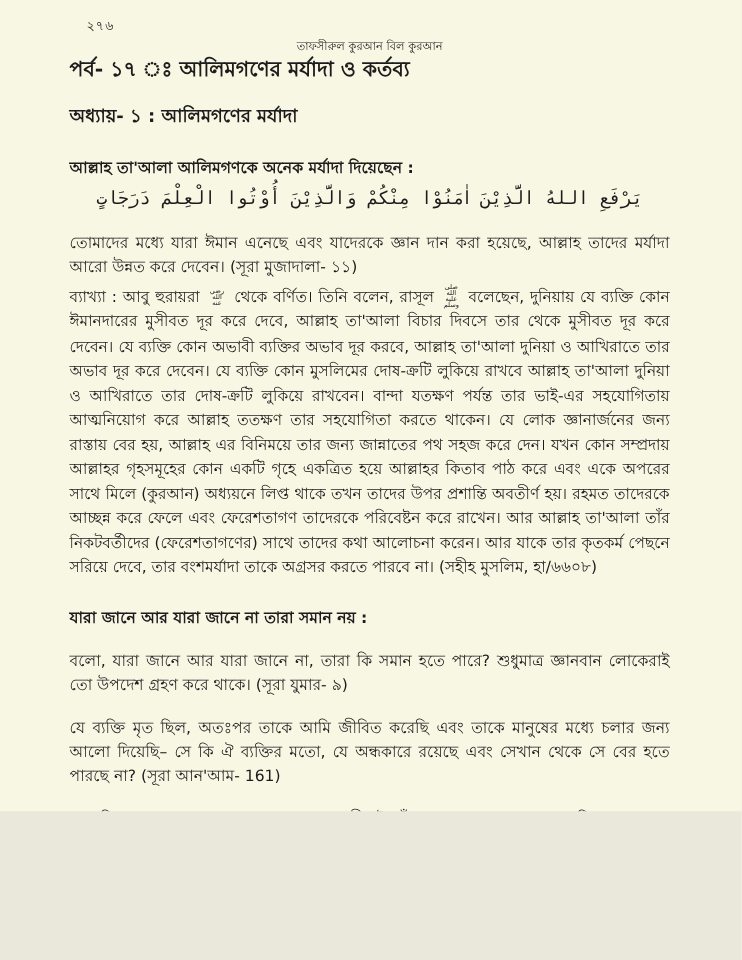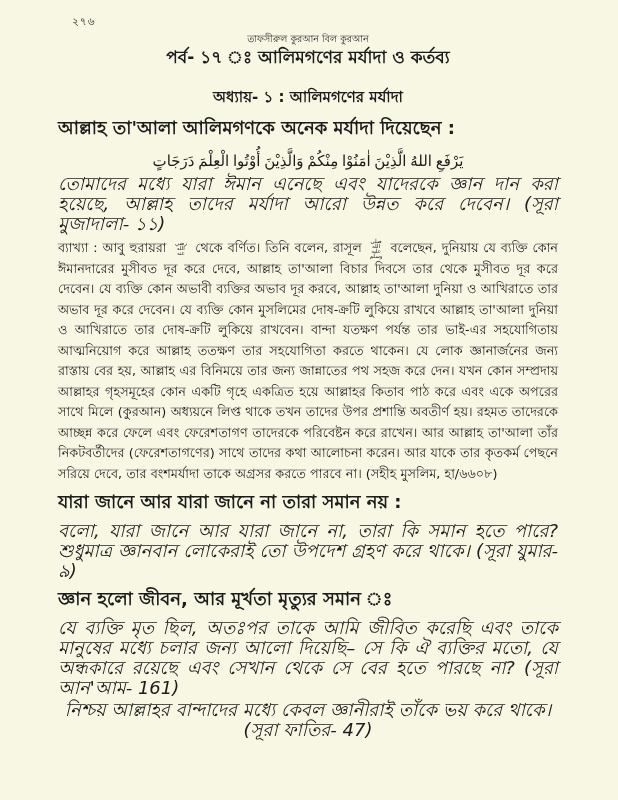--- a/index.html
+++ b/index.html
@@ -1,36 +1,36 @@
 <!DOCTYPE html>
 <html lang="bn"><head>
 <meta charset="utf-8">
 <style>
   html,body{margin:0;padding:0;}
   body{background:#e9e8da;}
   .page{
-    width:618px;height:800px;box-sizing:border-box;
+    width:618px;height:676px;box-sizing:border-box;
     background:#f8f7e4;color:#1c1c1c;
     font-family:"DejaVu Sans","Liberation Sans",sans-serif;
     padding:12px 60px 0 58px;
     position:relative;overflow:hidden;
   }
   .runhead{position:relative;height:18px;font-size:10.5px;}
   .page-number{position:absolute;left:14px;top:2px;letter-spacing:1px;}
   .running-title{position:absolute;left:0;right:0;top:20px;text-align:center;font-size:9.5px;color:#2a2a2a;}
-  .part-title{margin:14px 0 0 0;text-align:center;font-size:17px;font-weight:bold;}
-  .chapter-title{margin:13px 0 0 0;text-align:center;font-size:15px;font-weight:bold;}
-  .sec-head{margin:4px 0 0 0;font-size:18px;font-weight:bold;}
+  .part-title{margin:14px 0 0 0;font-size:17px;font-weight:bold;}
+  .chapter-title{margin:13px 0 0 0;font-size:15px;font-weight:bold;}
+  .sec-head{margin:20px 0 0 0;font-size:13px;font-weight:bold;}
   .arabic{
     margin:5px 0 2px 0;text-align:center;direction:rtl;
-    font-size:15px;line-height:22px;font-family:Liberation Serif, serif;
+    font-size:15px;line-height:22px;font-family:Liberation Mono, monospace;
   }
   .arabic.long{font-size:14px;}
   .trans{
-    margin:2px 0 0 0;font-size:18px;line-height:20px;text-align:justify;font-style:italic;
+    margin:16px 0 0 0;font-size:13px;line-height:20px;text-align:justify;
   }
   .trans.centered{text-align:center;}
   .para{
     margin:4px 0 0 0;font-size:12.8px;line-height:20.5px;text-align:justify;
   }
   .para .lbl{font-weight:normal;}
   .honorific{
     display:inline-block;width:17px;vertical-align:middle;
     font-size:5.5px;line-height:5px;text-align:center;direction:rtl;
     color:#222;margin:0 1px;
@@ -58,18 +58,17 @@
     <span>আবু হুরায়রা</span>
     <span class="honorific">رضي الله عنه</span>
     <span>থেকে বর্ণিত। তিনি বলেন, রাসূল</span>
     <span class="honorific">صلى الله عليه وسلم</span>
     <span>বলেছেন, দুনিয়ায় যে ব্যক্তি কোন ঈমানদারের মুসীবত দূর করে দেবে, আল্লাহ তা'আলা বিচার দিবসে তার থেকে মুসীবত দূর করে দেবেন। যে ব্যক্তি কোন অভাবী ব্যক্তির অভাব দূর করবে, আল্লাহ তা'আলা দুনিয়া ও আখিরাতে তার অভাব দূর করে দেবেন। যে ব্যক্তি কোন মুসলিমের দোষ-ক্রটি লুকিয়ে রাখবে আল্লাহ তা'আলা দুনিয়া ও আখিরাতে তার দোষ-ক্রটি লুকিয়ে রাখবেন। বান্দা যতক্ষণ পর্যন্ত তার ভাই-এর সহযোগিতায় আত্মনিয়োগ করে আল্লাহ ততক্ষণ তার সহযোগিতা করতে থাকেন। যে লোক জ্ঞানার্জনের জন্য রাস্তায় বের হয়, আল্লাহ এর বিনিময়ে তার জন্য জান্নাতের পথ সহজ করে দেন। যখন কোন সম্প্রদায় আল্লাহর গৃহসমূহের কোন একটি গৃহে একত্রিত হয়ে আল্লাহর কিতাব পাঠ করে এবং একে অপরের সাথে মিলে (কুরআন) অধ্যয়নে লিপ্ত থাকে তখন তাদের উপর প্রশান্তি অবতীর্ণ হয়। রহমত তাদেরকে আচ্ছন্ন করে ফেলে এবং ফেরেশতাগণ তাদেরকে পরিবেষ্টন করে রাখেন। আর আল্লাহ তা'আলা তাঁর নিকটবর্তীদের (ফেরেশতাগণের) সাথে তাদের কথা আলোচনা করেন। আর যাকে তার কৃতকর্ম পেছনে সরিয়ে দেবে, তার বংশমর্যাদা তাকে অগ্রসর করতে পারবে না। (সহীহ মুসলিম, হা/৬৬০৮)</span>
   </p>
 
   <p class="sec-head">যারা জানে আর যারা জানে না তারা সমান নয় :</p>
   <p class="trans">বলো, যারা জানে আর যারা জানে না, তারা কি সমান হতে পারে? শুধুমাত্র জ্ঞানবান লোকেরাই তো উপদেশ গ্রহণ করে থাকে। (সূরা যুমার- ৯)</p>
 
-  <p class="sec-head">জ্ঞান হলো জীবন, আর মূর্খতা মৃত্যুর সমান ঃ</p>
   <p class="trans">যে ব্যক্তি মৃত ছিল, অতঃপর তাকে আমি জীবিত করেছি এবং তাকে মানুষের মধ্যে চলার জন্য আলো দিয়েছি– সে কি ঐ ব্যক্তির মতো, যে অন্ধকারে রয়েছে এবং সেখান থেকে সে বের হতে পারছে না? (সূরা আন'আম- 161)</p>
 
   <p class="trans centered">নিশ্চয় আল্লাহর বান্দাদের মধ্যে কেবল জ্ঞানীরাই তাঁকে ভয় করে থাকে। (সূরা ফাতির- 47)</p>
 
 </div>
 
 </body></html>

